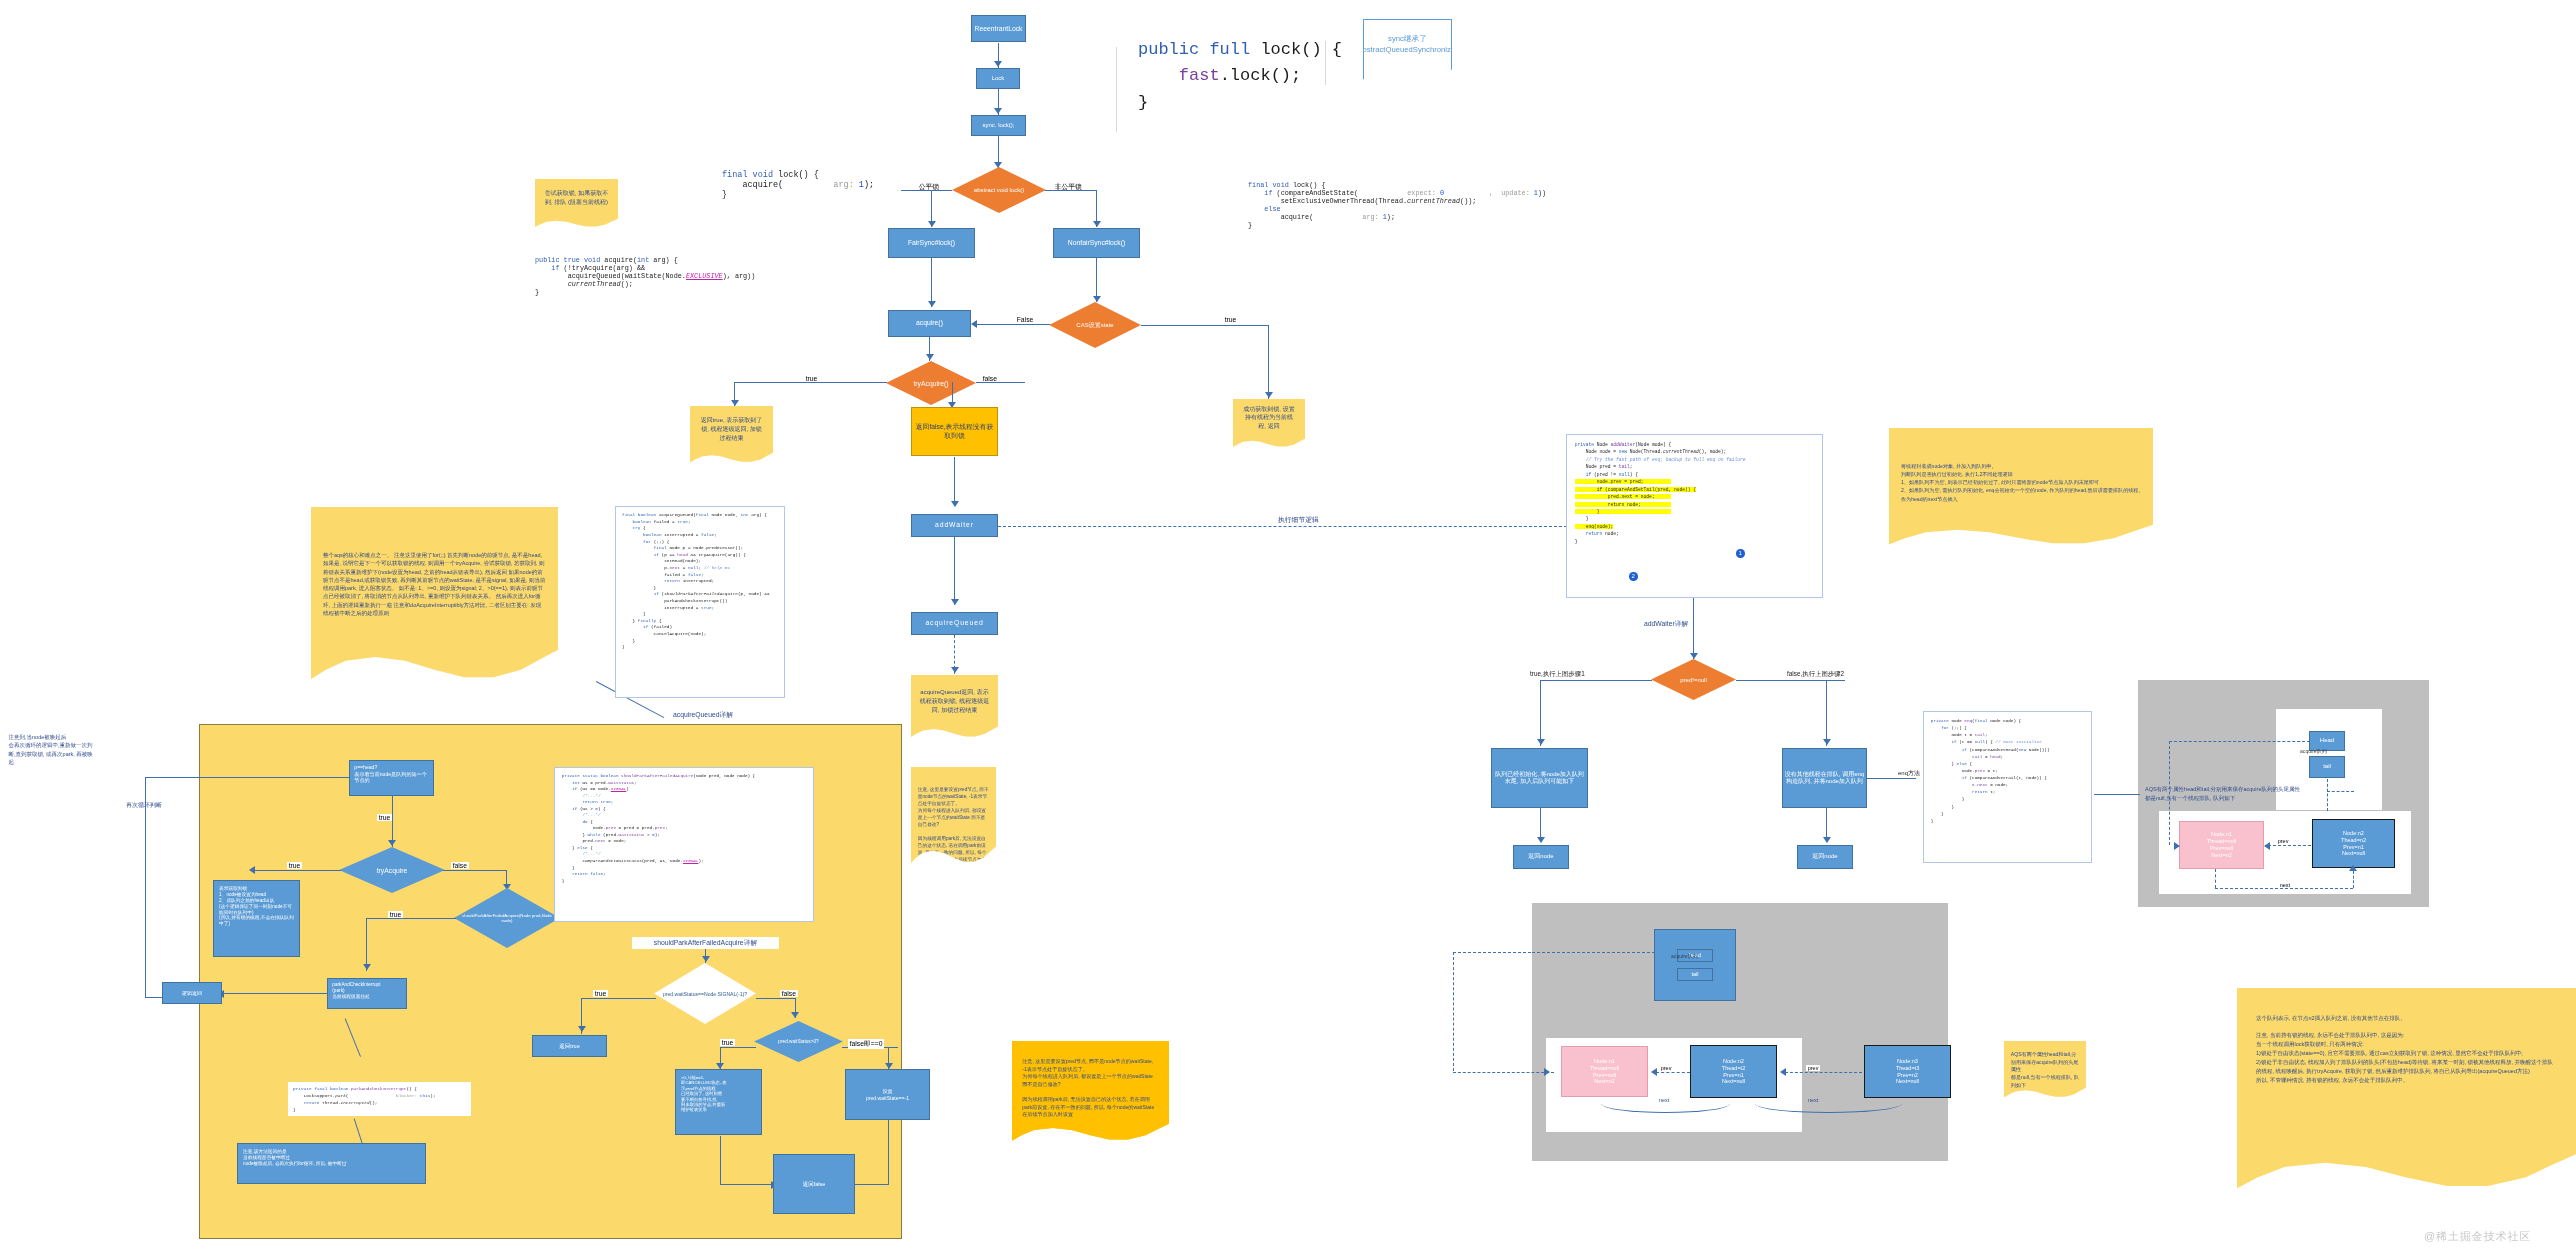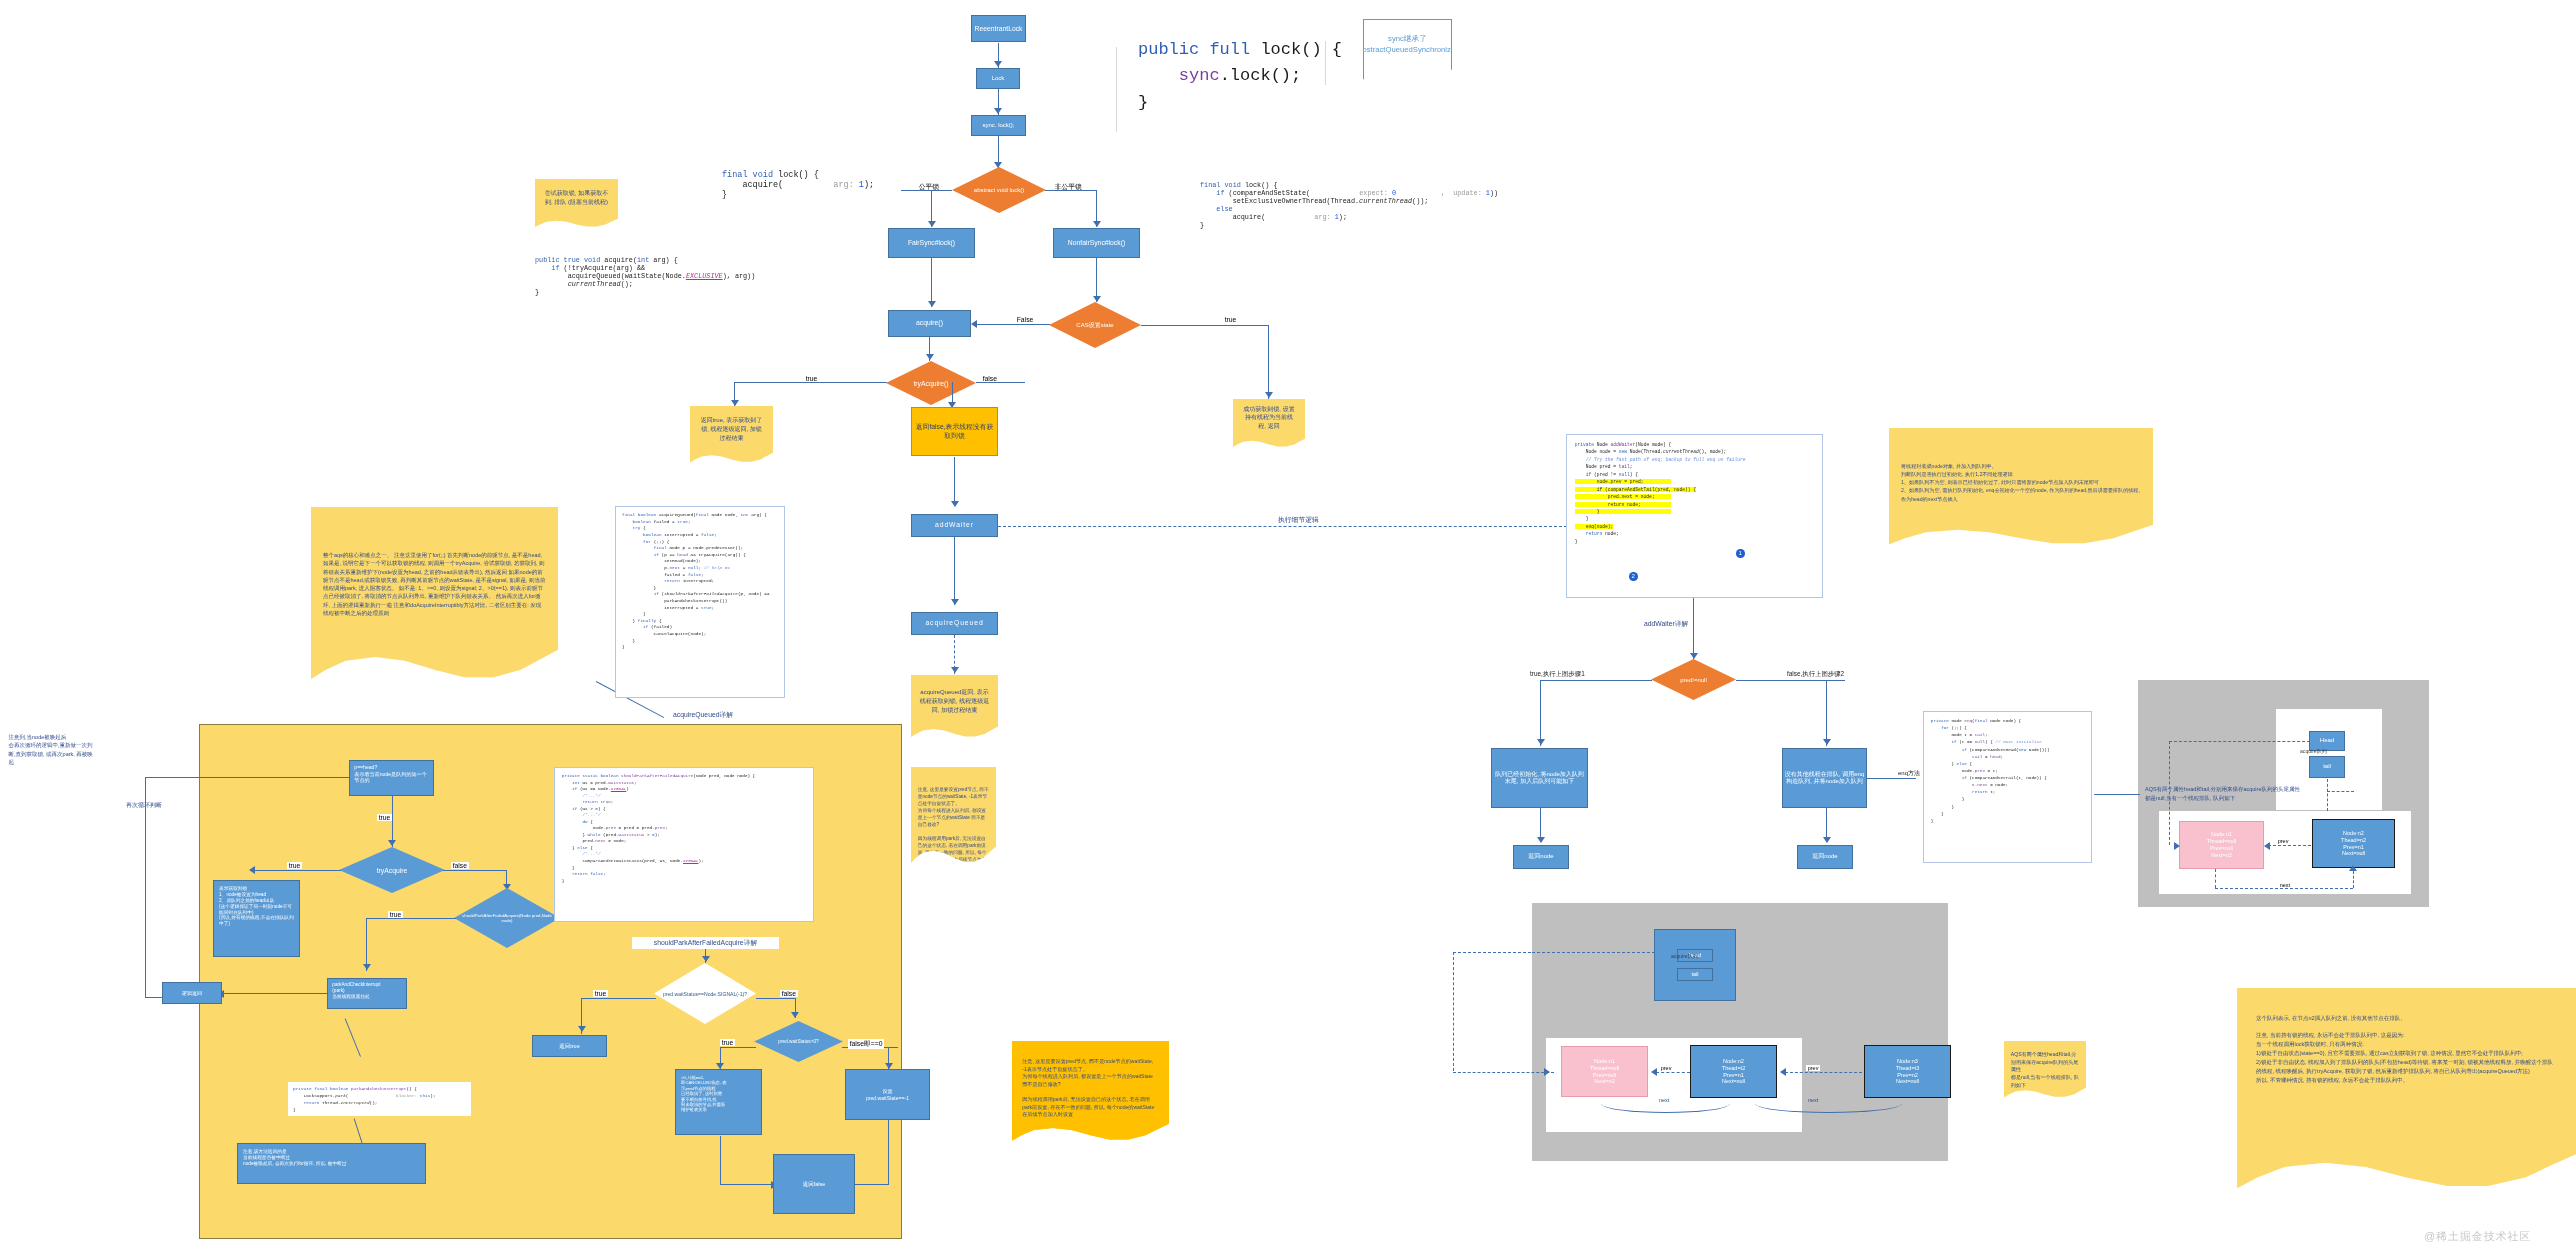--- a/index.html
+++ b/index.html
@@ -81,21 +81,21 @@
   <div class="ln lnv abs" style="left:998px;top:89px;height:25.6px;"></div>
   <div class="arw down abs" style="left:994px;top:108px;"></div>
 
   <div class="abs box" style="left:971px;top:115px;width:55px;height:21px;font-size:6px;">sync. lock();</div>
   <div class="ln lnv abs" style="left:998px;top:136px;height:32px;"></div>
   <div class="arw down abs" style="left:994px;top:162px;"></div>
 
   <div class="abs diamond" style="left:952px;top:167px;width:94px;height:46px;font-size:6px;">abstract void lock()</div>
 
   <div class="abs bigcode" style="left:1138px;top:37px;"><span class="kw" style="color:#2f5fb4">public full </span><span style="color:#1b1b1b">lock() {</span>
-<span style="color:#1b1b1b">    </span><span class="mth">sync</span><span style="color:#1b1b1b">.lock();</span>
+<span style="color:#1b1b1b">    </span><span class="mth">fast</span><span style="color:#1b1b1b">.lock();</span>
 <span style="color:#1b1b1b">}</span></div>
   <div class="abs" style="left:1116px;top:47px;width:0.9px;height:85px;background:#d8d8d8;"></div>
   <div class="abs" style="left:1325px;top:41px;width:0.9px;height:44px;background:#d8d8d8;"></div>
 
   <div class="abs note center" style="left:1363px;top:19px;width:89px;height:63px;background:#ffffff;border:0.9px solid #5b9bd5;color:#5b9bd5;font-size:7.7px;
        clip-path:polygon(0 0,100% 0,100% 80%,92% 86%,82% 92%,70% 94%,58% 91%,46% 86%,34% 83%,22% 85%,10% 90%,0 96%);">sync继承了AbstractQueuedSynchronizer</div>
 
   <div class="elbl" style="left:917px;top:182px;">公平锁</div>
   <div class="ln lnh abs" style="left:901px;top:190px;width:51px;"></div>
   <div class="ln lnv abs" style="left:931px;top:190px;height:37px;"></div>
@@ -162,21 +162,21 @@
 
   <div class="plain" style="left:673px;top:710px;">acquireQueued详解</div>
   <div class="ln abs" style="left:596px;top:681px;width:77px;height:1.3px;transform:rotate(28deg);transform-origin:left center;"></div>
 
   <div class="abs note center" style="left:535px;top:179px;width:83px;height:51px;font-size:6px;">尝试获取锁, 如果获取不到, 排队 (阻塞当前线程)</div>
 
   <div class="abs code" style="left:722px;top:170px;font-size:8.5px;"><span class="kw">final void </span><span style="color:#1b1b1b">lock() {</span>
 <span style="color:#1b1b1b">    </span><span style="color:#1b1b1b">acquire( </span><span class="gray">arg: </span><span class="num">1</span><span style="color:#1b1b1b">);</span>
 <span style="color:#1b1b1b">}</span></div>
 
-  <div class="abs code" style="left:1200px;top:181px;font-size:6.8px;"><span class="kw">final void </span><span style="color:#1b1b1b">lock() {</span>
+  <div class="abs code" style="left:1248px;top:181px;font-size:6.8px;"><span class="kw">final void </span><span style="color:#1b1b1b">lock() {</span>
 <span style="color:#1b1b1b">    </span><span class="kw">if </span><span style="color:#1b1b1b">(compareAndSetState( </span><span class="gray">expect: </span><span class="num">0</span><span class="gray">,  update: </span><span class="num">1</span><span style="color:#1b1b1b">))</span>
 <span style="color:#1b1b1b">        setExclusiveOwnerThread(Thread.</span><span class="ital">currentThread</span><span style="color:#1b1b1b">());</span>
 <span style="color:#1b1b1b">    </span><span class="kw">else</span>
 <span style="color:#1b1b1b">        acquire( </span><span class="gray">arg: </span><span class="num">1</span><span style="color:#1b1b1b">);</span>
 <span style="color:#1b1b1b">}</span></div>
 
   <div class="abs code" style="left:535px;top:256px;font-size:6.8px;"><span class="kw">public true void </span><span style="color:#1b1b1b">acquire(</span><span class="kw">int </span><span style="color:#1b1b1b">arg) {</span>
 <span style="color:#1b1b1b">    </span><span class="kw">if </span><span style="color:#1b1b1b">(!tryAcquire(arg) &amp;&amp;</span>
 <span style="color:#1b1b1b">        acquireQueued(waitState(Node.</span><span class="pink2 ital">EXCLUSIVE</span><span style="color:#1b1b1b">), arg))</span>
 <span style="color:#1b1b1b">        </span><span class="ital">currentThread</span><span style="color:#1b1b1b">();</span>

